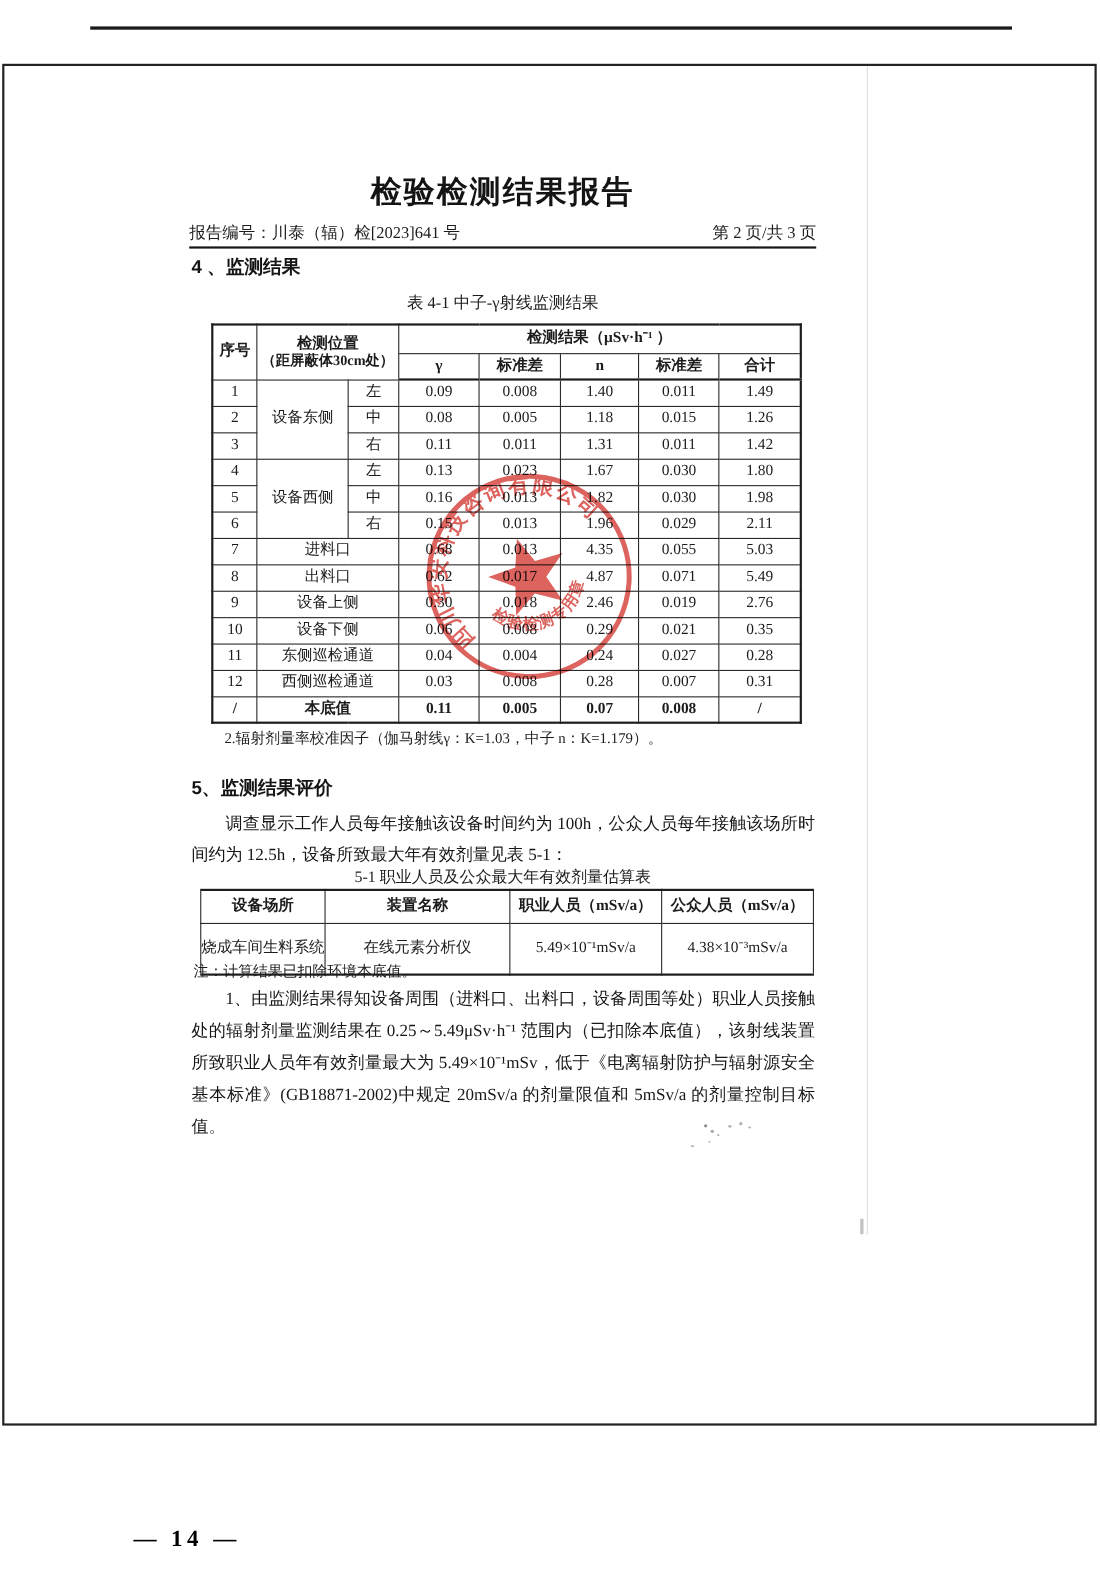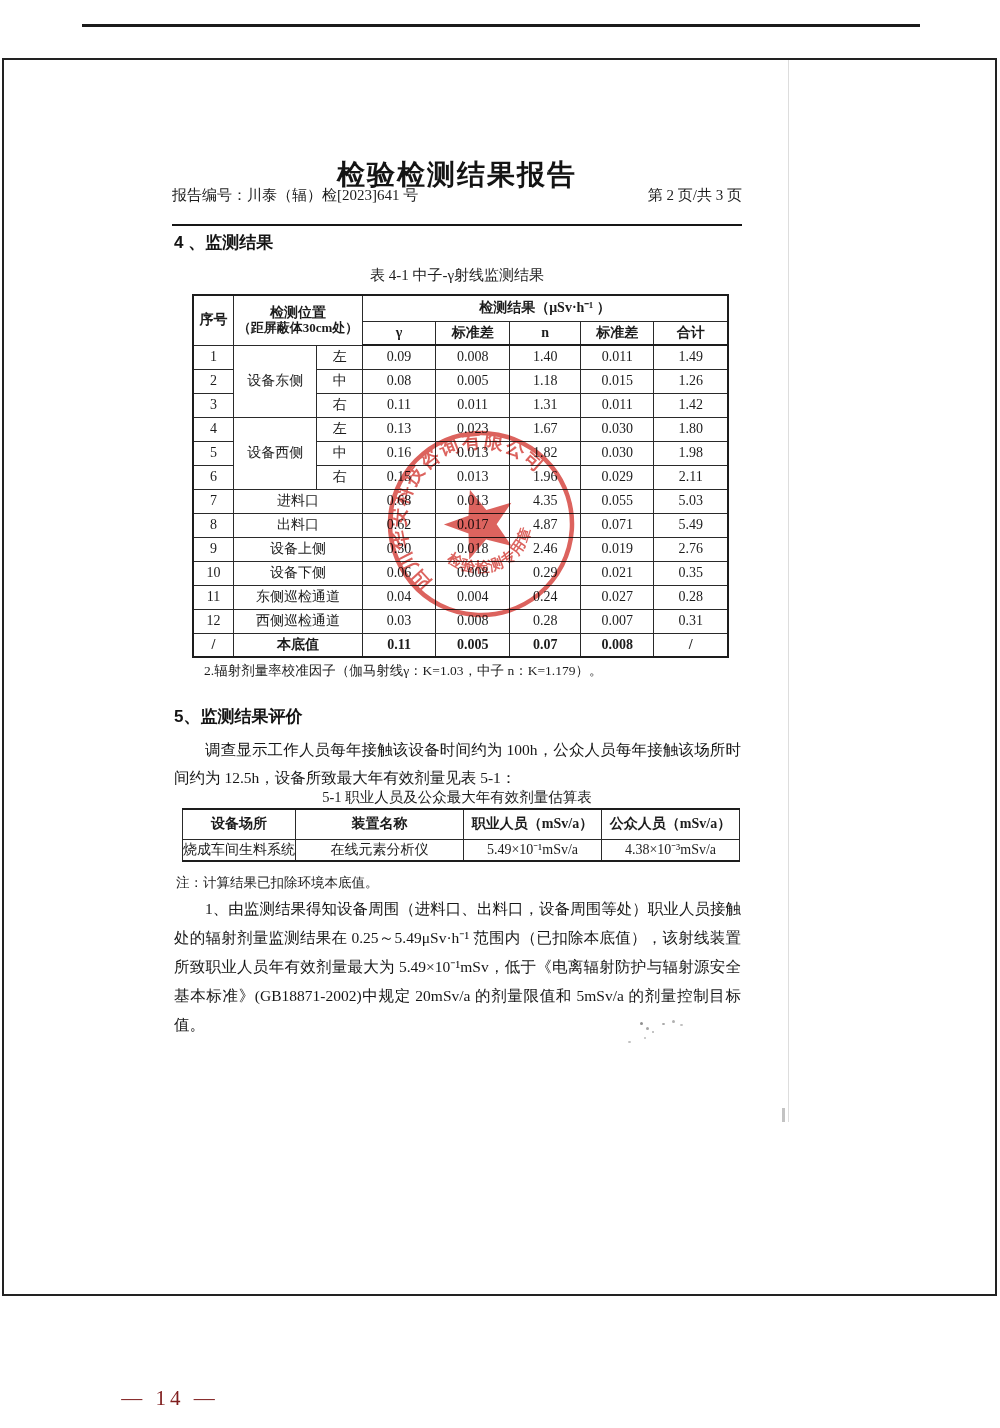--- a/index.html
+++ b/index.html
@@ -33,21 +33,21 @@
   .doc-title{
     position:absolute; left:168px; top:96px; width:570px;
     text-align:center; font-family:"Liberation Sans", sans-serif;
     font-weight:bold; font-size:28px; letter-spacing:2px; color:#141414;
   }
 
   .report-line{
     position:absolute; left:168px; top:140px; width:570px; height:26px;
     border-bottom:2px solid #161616;
     display:flex; justify-content:space-between; align-items:flex-end;
-    font-size:15px; padding-bottom:19px;
+    font-size:15px; padding-bottom:3px;
   }
 
   .sec-heading{
     position:absolute; left:170px; font-family:"Liberation Sans", sans-serif;
     font-weight:bold; font-size:17px; color:#141414;
   }
   .sec4{ top:171px; }
   .sec5{ top:645px; }
 
   .t41-caption{
@@ -90,39 +90,39 @@
     position:absolute; left:168px; top:728px; width:570px; text-align:center;
     font-size:14.5px;
   }
 
   .t51{
     position:absolute; left:178px; top:748px; width:557px;
     border-top:2px solid #1d1d1d; border-bottom:2px solid #1d1d1d;
     border-left:1px solid #2a2a2a; border-right:1px solid #2a2a2a;
   }
   .t51 th{ height:30px; font-weight:bold; }
-  .t51 td{ height:22px;margin-left:17px; }
+  .t51 td{ height:47px;margin-left:17px; }
 
   .note51{
     position:absolute; left:172px; top:814px; font-size:13.5px;
   }
 
   .stamp{
     position:absolute; left:377px; top:364px; width:200px; height:200px;
     opacity:.82; mix-blend-mode:multiply; pointer-events:none;
   }
 
   .pencil-marks{ position:absolute; left:618px; top:948px; width:80px; height:40px; }
   .pencil-marks i{
     position:absolute; display:block; background:#8f8f8f; border-radius:50%;
   }
 
   .footer-num{
     position:absolute; left:100px; top:1386px; width:140px; text-align:center;
-    font-size:21px; letter-spacing:4px; color:#7f1d1d;
+    font-size:21px; letter-spacing:4px; color:#000000;font-weight:bold;
   }
 </style>
 </head>
 <body>
 
 <div class="canvas">
 
   <div class="top-rule"></div>
 
   <div class="page-box">

